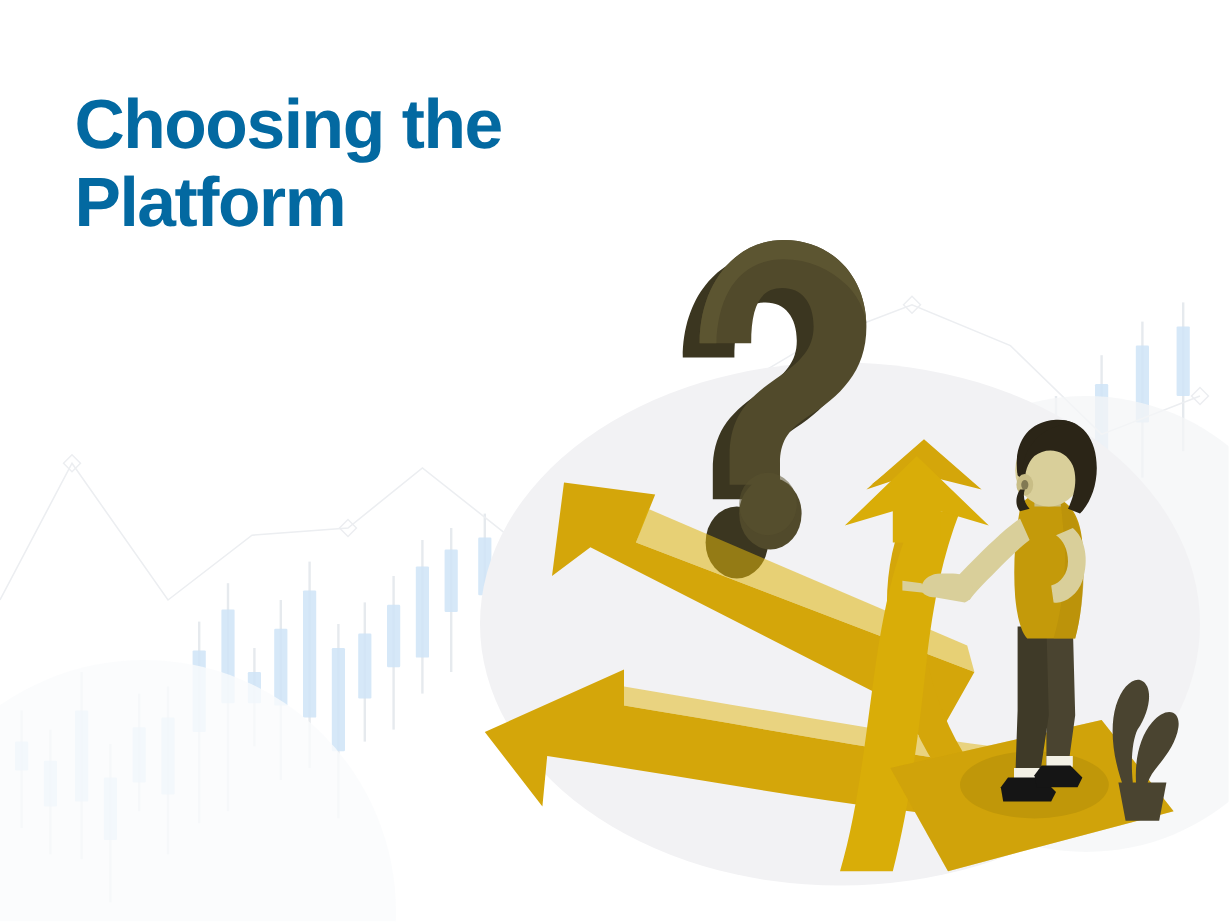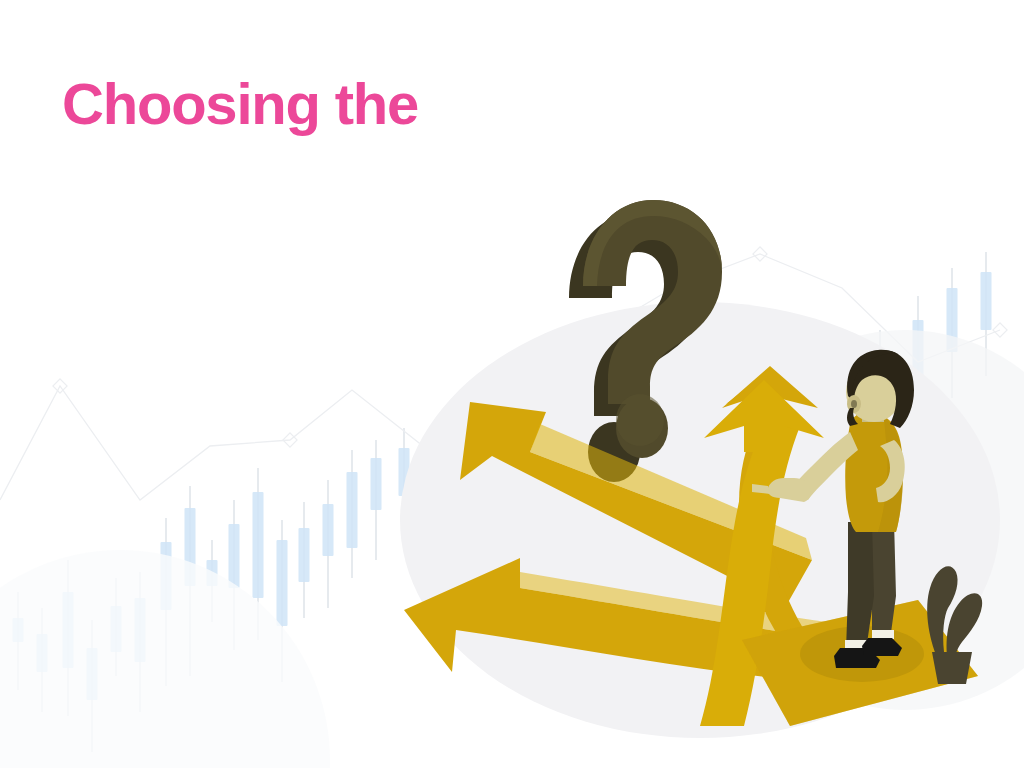--- a/index.html
+++ b/index.html
@@ -24,21 +24,21 @@
   
   #illustration {
     position:absolute; inset:0;
     width:1024px; height:768px;
   }
   
   #headline {
     position:absolute;
     left:62px; top:72px;
     width:470px;
-    color:#ec4899;
+    color:#0369a1;
     font-size:58px;
     font-weight:bold;
     line-height:1.12;
     letter-spacing:-1.2px;
   }
   #headline .line { display:block; white-space:nowrap; }
 </style>
 </head>
 <body>
 
@@ -309,15 +309,16 @@
       <ellipse cx="854" cy="404" rx="7" ry="9" fill="#c8bd86"></ellipse>
       <ellipse cx="854" cy="404" rx="3" ry="4" fill="#2b2517" opacity="0.45"></ellipse>
 
       <path d="M850 408 C846 414 846 422 850 426 L858 424 C854 420 852 414 854 408 Z" fill="#2b2517"></path>
     </g>
 
   </svg>
 
   <h1 id="headline">
     <span class="line">Choosing the</span>
+    <span class="line">Platform</span>
   </h1>
 
 </div>
 
 </body></html>

